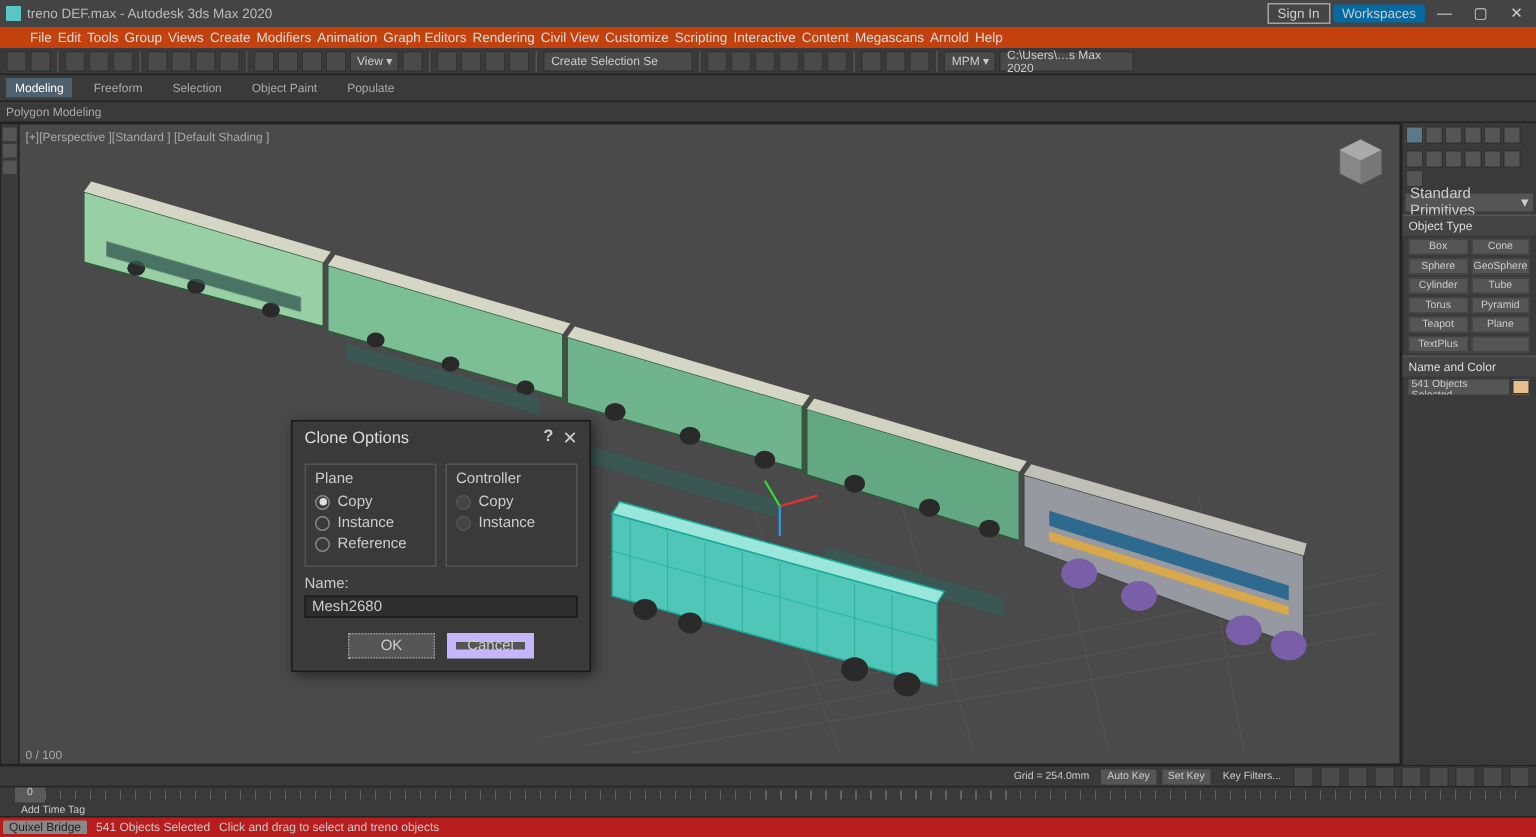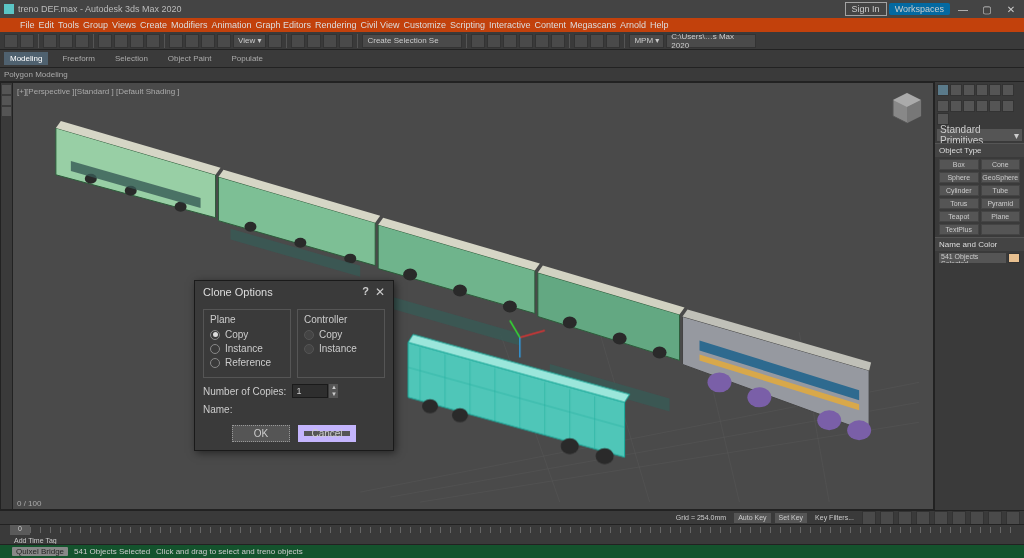--- a/index.html
+++ b/index.html
@@ -32,21 +32,21 @@
 .rollout-h{background:#444;padding:2px 4px;font-size:8px;color:#ddd;border-top:1px solid #555}
 .rollout-b{padding:2px 4px;display:flex;flex-direction:column;gap:2px}
 .prim-row{display:flex;gap:2px}
 .prim-btn{flex:1;height:11px;background:#555;font-size:7px;display:flex;align-items:center;justify-content:center;border:1px solid #444}
 .color-row{display:flex;align-items:center;gap:2px}
 .color-sw{width:12px;height:10px;background:#e8c090;border:1px solid #333}
 .timeline{position:absolute;bottom:14px;left:0;right:0;height:20px;background:#3a3a3a;border-top:1px solid #222}
 .timeline .ruler{height:12px;background:#3a3a3a;display:flex;align-items:flex-end;padding:0 10px;position:relative}
 .timeline .ruler::before{content:"";position:absolute;left:10px;right:10px;top:2px;height:6px;background:repeating-linear-gradient(90deg,#666 0,#666 1px,transparent 1px,transparent 10px)}
 .timeline .frame{position:absolute;left:10px;top:0;width:20px;height:10px;background:#5a5a5a;font-size:7px;text-align:center}
-.statusbar{position:absolute;bottom:0;left:0;right:0;height:14px;background:#14532d;display:flex;align-items:center;padding:0 12px;gap:6px;border-top:1px solid #222}
+.statusbar{position:absolute;bottom:0;left:0;right:0;height:14px;background:#b91c1c;display:flex;align-items:center;padding:0 2px;gap:6px;border-top:1px solid #222}
 .statusbar .chip{font-size:8px;padding:0 4px;background:#888;color:#222;border-radius:1px}
 .statusbar .sel{font-size:8px;color:#ccc}
 .statusbar .spacer{flex:1}
 .timebar{position:absolute;bottom:34px;left:0;right:0;height:14px;background:#3a3a3a;display:flex;align-items:center;padding:0 4px;gap:4px;border-top:1px solid #222}
 .timebar .spacer{flex:1}
 .timebar .tb-ctrl{height:10px;padding:0 4px;font-size:7px;display:flex;align-items:center}
 .navcube{position:absolute;top:6px;right:6px;width:40px;height:40px}
 .dialog{position:absolute;left:194px;top:280px;width:200px;background:#3a3a3a;border:1px solid #1a1a1a;box-shadow:2px 2px 8px rgba(0,0,0,.5)}
 .dlg-title{height:22px;display:flex;align-items:center;padding:0 8px;justify-content:space-between}
 .dlg-title .t{font-size:11px;color:#ddd}
@@ -390,29 +390,20 @@
         <div class="radio-row">
             <div class="radio dis"></div>
             <span>Copy</span>
           </div>
         <div class="radio-row">
             <div class="radio dis"></div>
             <span>Instance</span>
           </div>
       </div>
     </div>
-    <div class="dlg-field-row">
-      <span>Number of Copies:</span>
-      <div class="spinner">
-        <input value="1" style="">
-        <div class="arrows">
-            <div class="ar">▲</div>
-            <div class="ar">▼</div>
-          </div>
-      </div>
-    </div>
     <div class="dlg-lbl">Name:</div>
+    <input class="dlg-input" value="Mesh2680" style="">
     <div class="dlg-btns">
       <div class="dlg-btn primary">OK</div>
       <div class="dlg-btn">Cancel</div>
     </div>
   </div>
 </div>
 
 </body></html>

